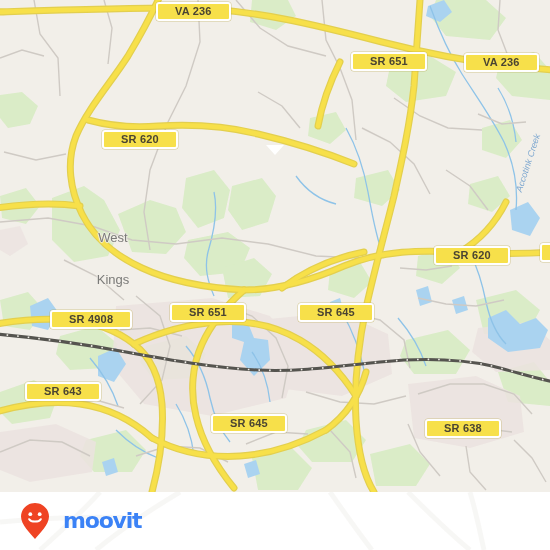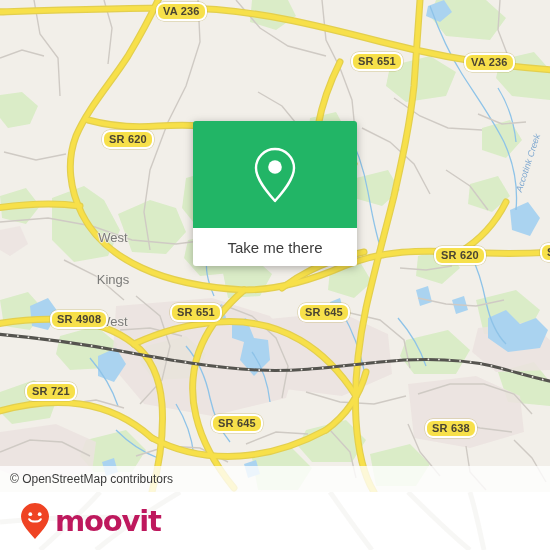--- a/index.html
+++ b/index.html
@@ -30,30 +30,30 @@
   #map-svg {
     position: absolute;
     left: 0; top: 0;
   }
 
   
   .shield {
     position: absolute;
     background: #f7e04a;
     border: 2px solid #ffffff;
-    border-radius: 8px;
+    border-radius: 3px;
     color: #5a5games;
     color: #4a4432;
     font-size: 11px;
     font-weight: bold;
     font-family: "Liberation Sans", sans-serif;
     letter-spacing: 0.2px;
     line-height: 15px;
     height: 15px;
-    padding: 0 5px;
+    padding: 0 17px;
     white-space: nowrap;
     box-sizing: content-box;
     text-align: center;
     box-shadow: 0 0 0 0.5px rgba(180,160,60,0.5);
   }
 
   
   .place-label {
     position: absolute;
     color: #7a7a78;
@@ -165,27 +165,27 @@
     font-family: "Liberation Sans", sans-serif;
     z-index: 2;
   }
   #moovit-logo {
     position: relative;
     display: flex;
     align-items: center;
     z-index: 2;
   }
   #moovit-wordmark {
-    color: #be185d;
-    font-size: 29px;
+    color: #3b82f6;
+    font-size: 22px;
     font-family: "DejaVu Sans", sans-serif;
     font-weight: bold;
     letter-spacing: -1.2px;
     line-height: 30px;
-    margin-left: 5px;
+    margin-left: 13px;
   }
 </style>
 </head>
 <body>
 
 <div id="screenshot">
 
   <div id="map-canvas">
 
     <svg id="map-svg" width="550" height="492" viewBox="0 0 550 492">
@@ -355,40 +355,26 @@
 
     <div class="shield" style="left:156px; top:2px;">VA 236</div>
     <div class="shield" style="left:351px; top:52px;">SR 651</div>
     <div class="shield" style="left:464px; top:53px;">VA 236</div>
     <div class="shield" style="left:102px; top:130px;">SR 620</div>
     <div class="shield" style="left:434px; top:246px;">SR 620</div>
     <div class="shield" style="left:540px; top:243px;">S</div>
     <div class="shield" style="left:170px; top:303px;">SR 651</div>
     <div class="shield" style="left:298px; top:303px;">SR 645</div>
     <div class="shield" style="left:50px; top:310px;">SR 4908</div>
-    <div class="shield" style="left:25px; top:382px;">SR 721</div>
+    <div class="shield" style="left:25px; top:382px;">SR 643</div>
     <div class="shield" style="left:211px; top:414px;">SR 645</div>
     <div class="shield" style="left:425px; top:419px;text-align:right;">SR 638</div>
 
-    <div id="callout">
-      <div id="callout-top">
-        <svg width="46" height="58" viewBox="0 0 46 58">
-          <path d="M23 3 C12.5 3 4 11.5 4 22 C4 34 17 48 23 55 C29 48 42 34 42 22 C42 11.5 33.5 3 23 3 Z" fill="none" stroke="#ffffff" stroke-width="2.4" stroke-linejoin="round"></path>
-          <circle cx="23" cy="21" r="6.8" fill="#ffffff"></circle>
-        </svg>
-      </div>
-      <div id="callout-bottom">
-        <span id="callout-label">Take me there</span>
-      </div>
-    </div>
     <div id="callout-tail"></div>
 
-    <div id="attribution">
-      <span id="attribution-text">© OpenStreetMap contributors</span>
-    </div>
   </div>
 
   <div id="footer">
 
     <svg id="footer-ghost" viewBox="0 0 550 58">
       <g fill="none" stroke="#e8e5e0" stroke-width="5">
         <path d="M40,58 C60,40 82,20 100,0"></path>
         <path d="M96,58 C120,38 150,18 180,0"></path>
         <path d="M330,0 C344,20 358,40 372,58"></path>
         <path d="M408,0 C428,20 448,40 470,58"></path>

